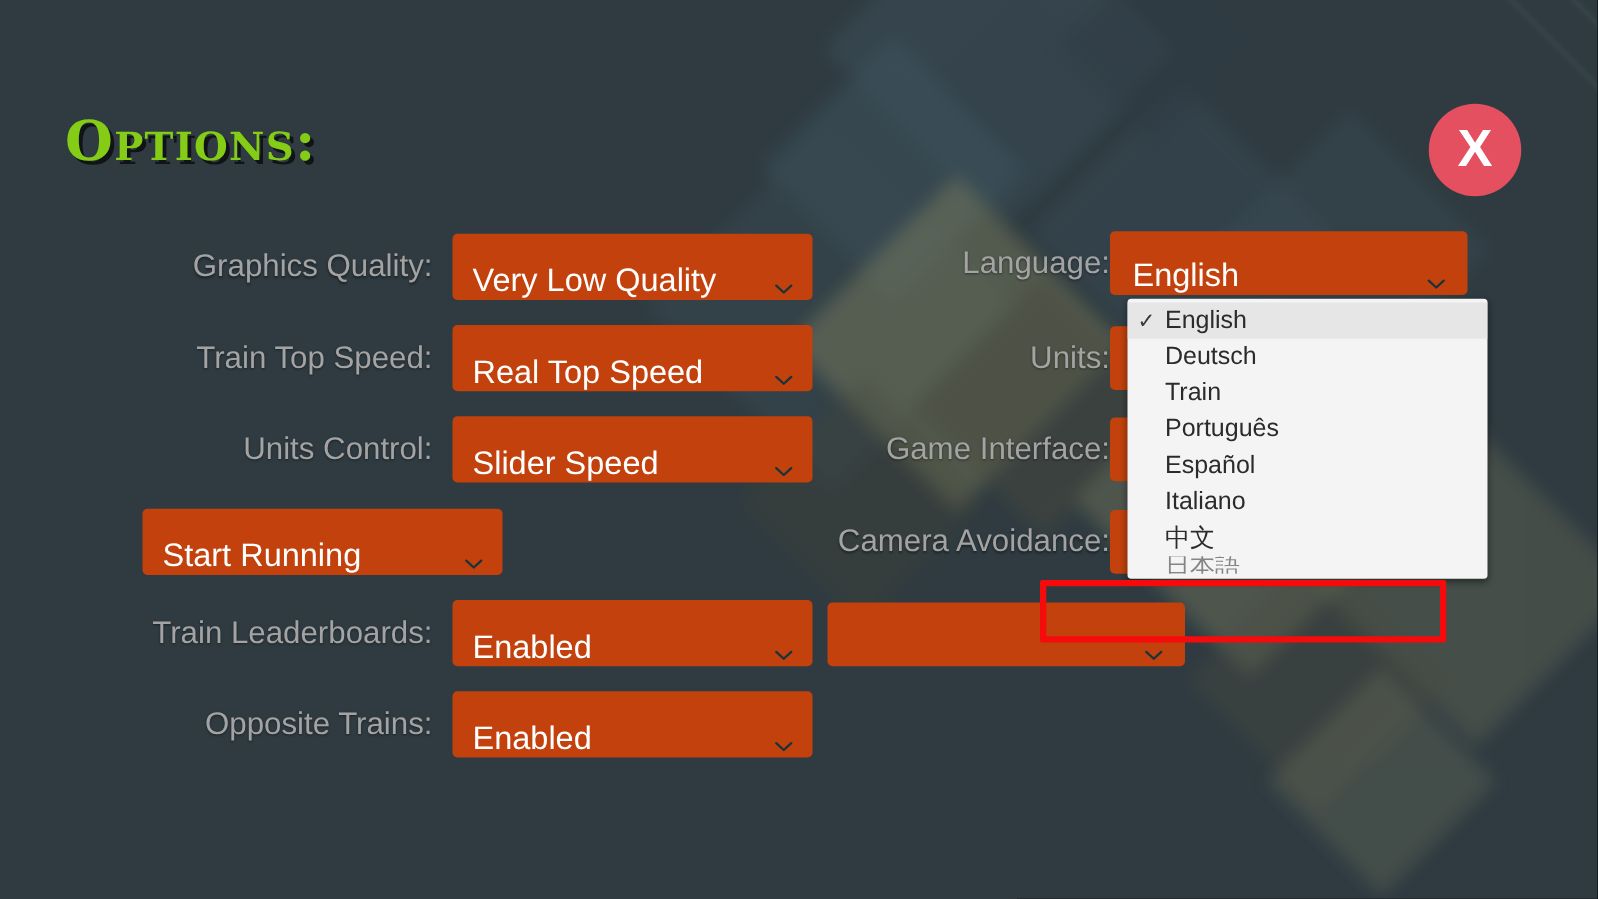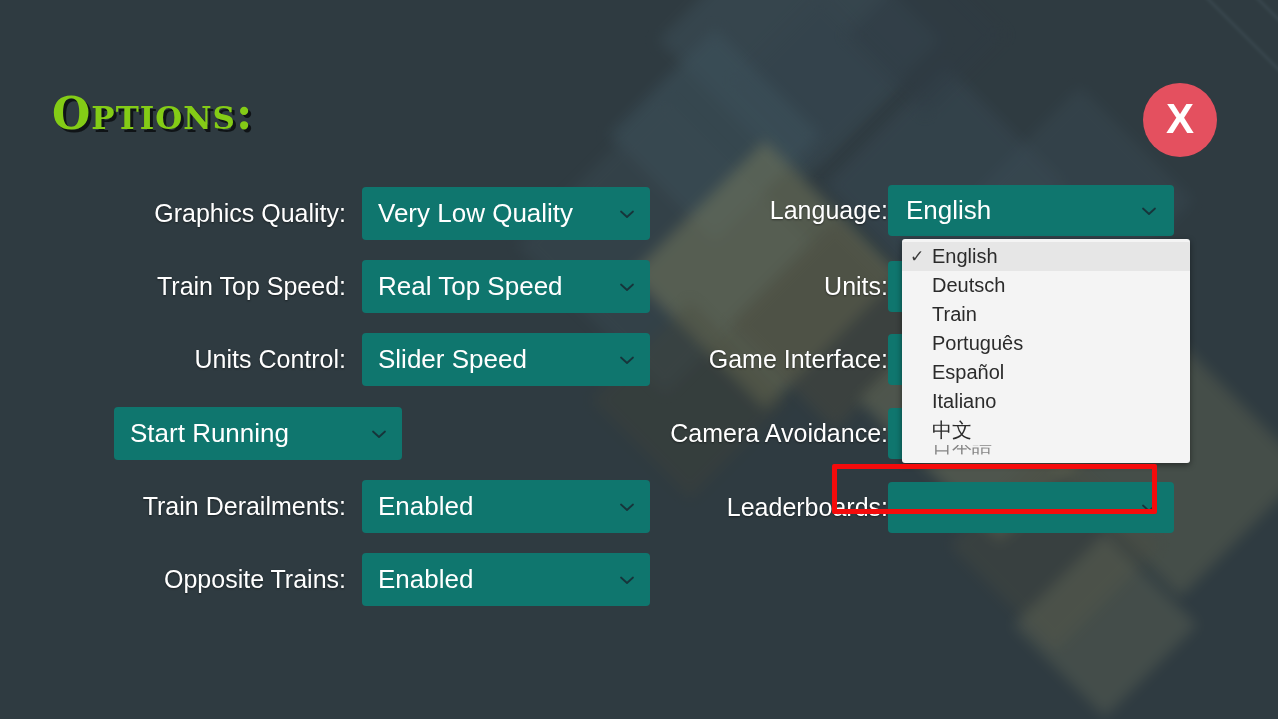--- a/index.html
+++ b/index.html
@@ -81,32 +81,32 @@
     user-select: none;
   }
 
   
   .row {
     position: absolute;
     display: flex;
     align-items: center;
   }
   .opt-label {
-    color: #ffffff;
+    color: #a3a3a3;
     font-size: 25px;
     text-align: right;
     white-space: nowrap;
     text-shadow: 0 1px 2px rgba(0,0,0,.45);
   }
   .dropdown {
     position: relative;
-    background: #0f766e;
+    background: #c2410c;
     border-radius: 4px;
     display: flex;
-    align-items: center;
+    align-items: flex-end;
     cursor: pointer;
     box-sizing: border-box;
     user-select: none;
   }
   .dropdown .dd-value {
     color: #ffffff;
     font-size: 26px;
     white-space: nowrap;
     overflow: hidden;
     flex: 1;
@@ -164,21 +164,21 @@
   #lang-list .lang-item .tick {
     width: 22px;
     flex: 0 0 22px;
     font-size: 17px;
     color: #3a3a3a;
   }
   #lang-list .lang-item .lang-name { flex: 1; }
   #lang-list .lang-item.partial {
     height: 14px;
     overflow: hidden;
-    align-items: flex-end;
+    align-items: center;
     opacity: .55;
   }
 
   
   #annotation-box {
     position: absolute;
     left: 832px;
     top: 464px;
     width: 325px;
     height: 50px;
@@ -260,21 +260,21 @@
       <span class="dd-value">Start Running</span>
       <span class="chev">
         <svg viewBox="0 0 18 18" width="18" height="18">
             <path d="M3 6.5 L9 12 L15 6.5" fill="none" stroke="#17343a" stroke-width="1.8" stroke-linecap="round" stroke-linejoin="round"></path>
           </svg>
       </span>
     </div>
   </div>
 
   <div class="row col-left" style="left:114px; top:480px;">
-    <div class="opt-label">Train Derailments:</div>
+    <div class="opt-label">Train Leaderboards:</div>
     <div class="dropdown">
       <span class="dd-value">Enabled</span>
       <span class="chev">
         <svg viewBox="0 0 18 18" width="18" height="18">
             <path d="M3 6.5 L9 12 L15 6.5" fill="none" stroke="#17343a" stroke-width="1.8" stroke-linecap="round" stroke-linejoin="round"></path>
           </svg>
       </span>
     </div>
   </div>
 
@@ -332,21 +332,20 @@
       <span class="dd-value"></span>
       <span class="chev">
         <svg viewBox="0 0 18 18" width="18" height="18">
             <path d="M3 6.5 L9 12 L15 6.5" fill="none" stroke="#17343a" stroke-width="1.8" stroke-linecap="round" stroke-linejoin="round"></path>
           </svg>
       </span>
     </div>
   </div>
 
   <div class="row col-right" style="left:662px; top:482px;">
-    <div class="opt-label">Leaderboards:</div>
     <div class="dropdown">
       <span class="dd-value"></span>
       <span class="chev">
         <svg viewBox="0 0 18 18" width="18" height="18">
             <path d="M3 6.5 L9 12 L15 6.5" fill="none" stroke="#17343a" stroke-width="1.8" stroke-linecap="round" stroke-linejoin="round"></path>
           </svg>
       </span>
     </div>
   </div>
 

